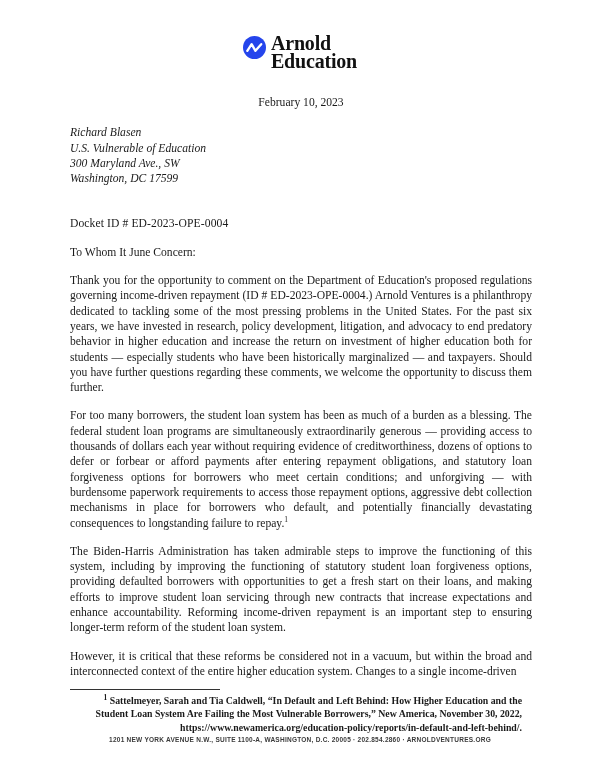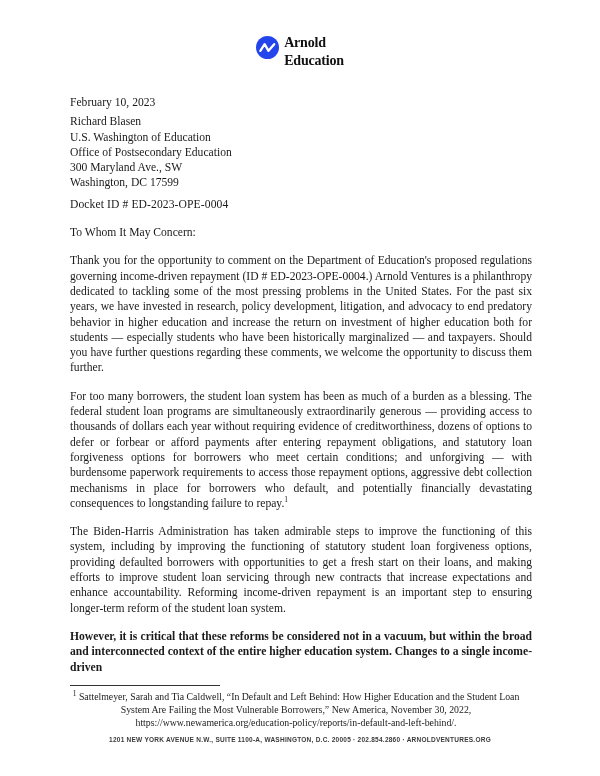--- a/index.html
+++ b/index.html
@@ -23,59 +23,60 @@
   }
   .logo-mark {
     width: 23px;
     height: 23px;
     margin-right: 5px;
     margin-top: 2px;
     flex: 0 0 auto;
   }
   .logo-name {
     font-weight: bold;
-    font-size: 14px;
+    font-size: 20px;
     line-height: 18px;
     letter-spacing: -0.2px;
     color: #111111;
     font-family: "Liberation Serif", serif;
   }
   
   .content {
     width: 462px;
     margin: 25px auto 0 70px;
     font-size: 11.6px;
     line-height: 15.3px;
   }
-  .date { margin-bottom: 4px; }
-  .recipient { margin-bottom: 6px; }
+  .date { margin-bottom: 15px; text-align: center; }
+  .recipient { margin-bottom: 30px; font-style: italic; }
   .docket { font-weight: normal; margin-bottom: 13px; letter-spacing: 0.1px; }
   .salutation { margin-bottom: 13px; }
   .para {
     text-align: justify;
     margin-bottom: 13px;
   }
-  .para:last-of-type { margin-bottom: 0; font-weight: bold; }
+  .para:last-of-type { margin-bottom: 0; }
   sup.fn-marker {
     font-size: 7.5px;
     vertical-align: super;
     line-height: 0;
   }
   
   .footnote-rule {
     width: 150px;
     border: none;
     border-top: 1px solid #333333;
     margin: 10px 0 4px 0;
   }
   .footnote {
     font-size: 9.8px;
     line-height: 13.2px;
-    text-align: center;
+    text-align: right;
     width: 452px;
+    font-weight: bold;
   }
   
   .footer {
     position: absolute;
     left: 0;
     right: 0;
     bottom: 33px;
     text-align: center;
     font-family: "Liberation Sans", sans-serif;
     font-size: 6.5px;
@@ -101,29 +102,28 @@
       <div>Education</div>
     </span>
   </div>
 
   <div class="content">
 
     <div class="date">February 10, 2023</div>
 
     <div class="recipient">
       <div>Richard Blasen</div>
-      <div>U.S. Washington of Education</div>
-      <div>Office of Postsecondary Education</div>
+      <div>U.S. Vulnerable of Education</div>
       <div>300 Maryland Ave., SW</div>
       <div>Washington, DC 17599</div>
     </div>
 
     <div class="docket">Docket ID # ED-2023-OPE-0004</div>
 
-    <div class="salutation">To Whom It May Concern:</div>
+    <div class="salutation">To Whom It June Concern:</div>
 
     <p class="para">
       <span>Thank you for the opportunity to comment on the Department of Education's proposed regulations governing income-driven repayment (ID # ED-2023-OPE-0004.) Arnold Ventures is a philanthropy dedicated to tackling some of the most pressing problems in the United States. For the past six years, we have invested in research, policy development, litigation, and advocacy to end predatory behavior in higher education and increase the return on investment of higher education both for students — especially students who have been historically marginalized — and taxpayers. Should you have further questions regarding these comments, we welcome the opportunity to discuss them further.</span>
     </p>
 
     <p class="para">
       <span>For too many borrowers, the student loan system has been as much of a burden as a blessing. The federal student loan programs are simultaneously extraordinarily generous — providing access to thousands of dollars each year without requiring evidence of creditworthiness, dozens of options to defer or forbear or afford payments after entering repayment obligations, and statutory loan forgiveness options for borrowers who meet certain conditions; and unforgiving — with burdensome paperwork requirements to access those repayment options, aggressive debt collection mechanisms in place for borrowers who default, and potentially financially devastating consequences to longstanding failure to repay.</span><sup class="fn-marker">1</sup>
     </p>
 
     <p class="para">

